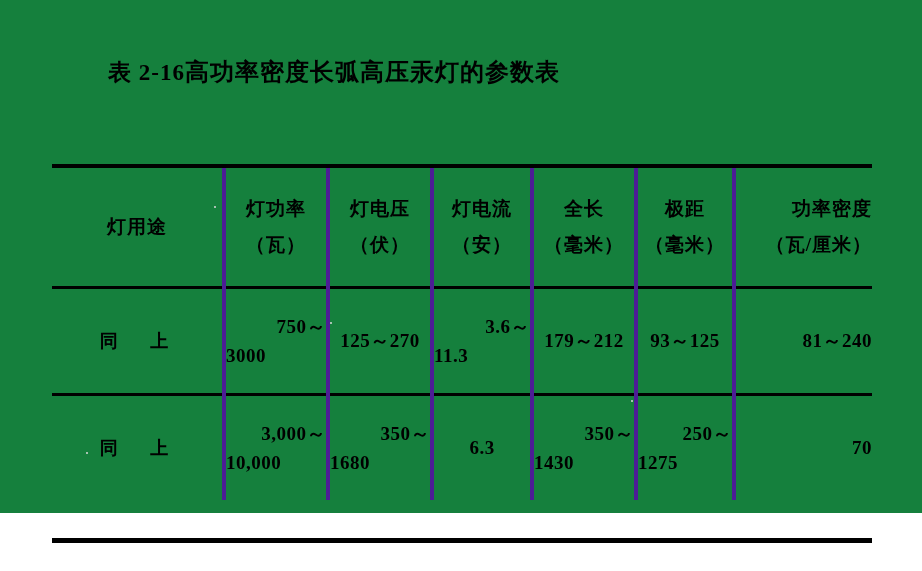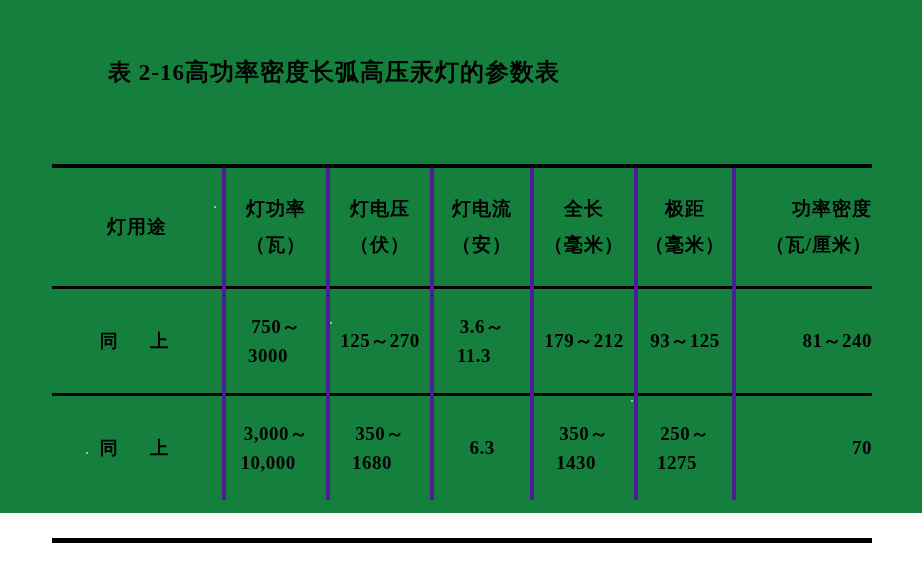--- a/index.html
+++ b/index.html
@@ -96,22 +96,22 @@
   .cell-single {
     font-size: 19px;
     letter-spacing: 0.5px;
   }
   .cell-two {
     display: block;
     font-size: 19px;
     line-height: 1.55;
     letter-spacing: 0.5px;
   }
-  .cell-two .l1 { display: block; text-align: center; padding-left: 0; }
-  .cell-two .l2 { display: block; text-align: center; padding-right: 16px; }
+  .cell-two .l1 { display: block; text-align: right; padding-left: 0; }
+  .cell-two .l2 { display: block; text-align: left; padding-right: 16px; }
   .usage {
     letter-spacing: 6px;
     font-size: 19px;
   }
   .usage-same {
     letter-spacing: 14px;
     font-size: 18px;
     padding-left: 8px;
   }
   

